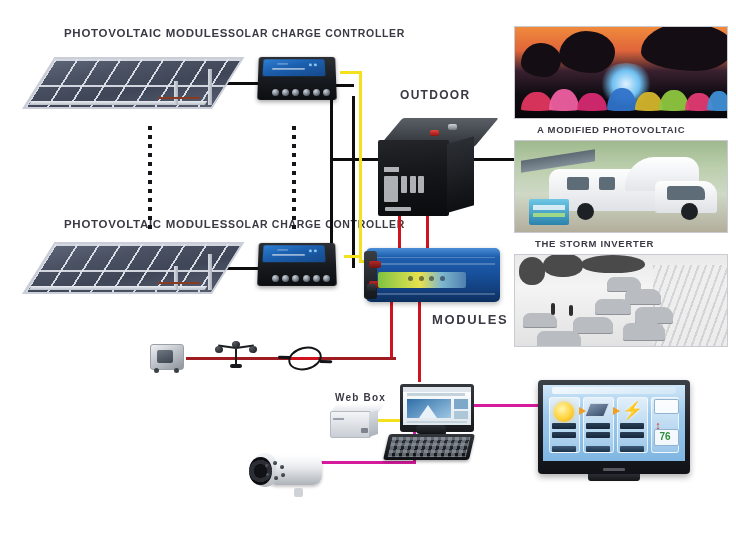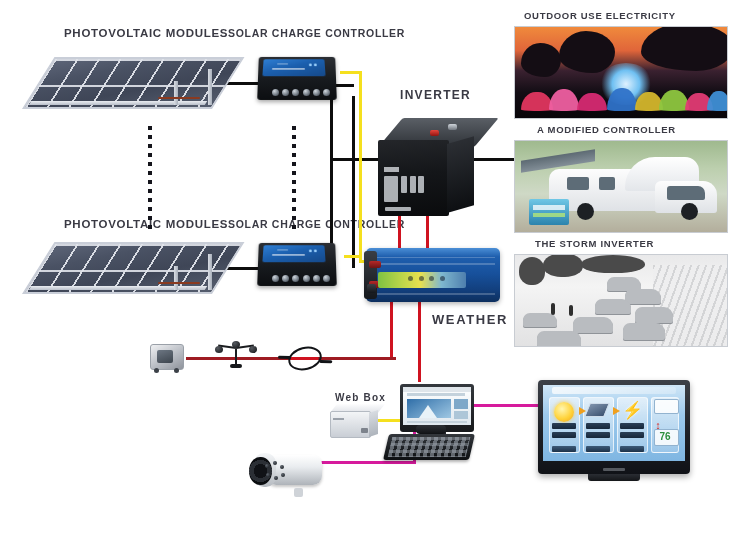--- a/index.html
+++ b/index.html
@@ -200,22 +200,22 @@
 </style>
 </head>
 <body>
 
 <div id="stage">
 
   <div class="lbl" style="left:64px;top:27px;font-size:11.5px;">PHOTOVOLTAIC MODULES</div>
   <div class="lbl" style="left:228px;top:27px;font-size:10.5px;">SOLAR CHARGE CONTROLLER</div>
   <div class="lbl" style="left:64px;top:218px;font-size:11.5px;">PHOTOVOLTAIC MODULES</div>
   <div class="lbl" style="left:228px;top:218px;font-size:10.5px;">SOLAR CHARGE CONTROLLER</div>
-  <div class="lbl" style="left:400px;top:88px;font-size:12px;letter-spacing:1.3px;">INVERTER</div>
-  <div class="lbl" style="left:432px;top:312px;font-size:13px;letter-spacing:1.6px;">WEATHER</div>
+  <div class="lbl" style="left:400px;top:88px;font-size:12px;letter-spacing:1.3px;">OUTDOOR</div>
+  <div class="lbl" style="left:432px;top:312px;font-size:13px;letter-spacing:1.6px;">MODULES</div>
   <div class="lbl" style="left:335px;top:392px;font-size:10px;letter-spacing:1.2px;">Web Box</div>
 
   <div class="wire w-blk" style="left:206px;top:82px;width:56px;height:3px;"></div>
 
   <div class="wire w-blk" style="left:206px;top:267px;width:56px;height:3px;"></div>
 
   <div class="wire w-blk" style="left:352px;top:96px;width:3px;height:172px;"></div>
   <div class="wire w-blk" style="left:330px;top:84px;width:3px;height:74px;"></div>
   <div class="wire w-blk" style="left:330px;top:84px;width:24px;height:3px;"></div>
   <div class="wire w-blk" style="left:330px;top:158px;width:3px;height:112px;"></div>
@@ -357,37 +357,36 @@
     <div class="lugs" style="top:62%;"></div>
     <div class="panel">
       <i style="left:34%;"></i>
       <i style="left:46%;"></i>
       <i style="left:58%;"></i>
       <i style="left:70%;"></i>
     </div>
     <div class="sock" style="top:66%;"></div>
   </div>
 
-  <div class="lbl" style="left:524px;top:10px;font-size:9.5px;">OUTDOOR USE ELECTRICITY</div>
   <div class="ph p-tents" style="left:514px;top:26px;width:214px;height:93px;">
     <div class="treeblob" style="left:6px;top:16px;width:40px;height:34px;"></div>
     <div class="treeblob" style="left:44px;top:4px;width:56px;height:42px;"></div>
     <div class="treeblob" style="left:126px;top:-4px;width:92px;height:48px;"></div>
     <div class="glow" style="left:84px;top:36px;width:54px;height:42px;"></div>
     <div class="tent" style="left:6px;width:32px;height:19px;background:#e0365f;"></div>
     <div class="tent" style="left:34px;width:30px;height:22px;background:#ee5fa0;"></div>
     <div class="tent" style="left:62px;width:30px;height:18px;background:#d62a72;"></div>
     <div class="tent" style="left:92px;width:30px;height:23px;background:#2f72c8;"></div>
     <div class="tent" style="left:120px;width:28px;height:19px;background:#d4b62c;"></div>
     <div class="tent" style="left:144px;width:30px;height:21px;background:#8ec63f;"></div>
     <div class="tent" style="left:170px;width:28px;height:18px;background:#e23b74;"></div>
     <div class="tent" style="left:192px;width:24px;height:20px;background:#3f8fd6;"></div>
   </div>
 
-  <div class="lbl" style="left:537px;top:124px;font-size:9.5px;">A MODIFIED CONTROLLER</div>
+  <div class="lbl" style="left:537px;top:124px;font-size:9.5px;">A MODIFIED PHOTOVOLTAIC</div>
   <div class="ph p-rv" style="left:514px;top:140px;width:214px;height:93px;">
     <div class="awn" style="left:6px;top:14px;width:74px;height:12px;"></div>
     <div class="rvbody" style="left:34px;top:28px;width:122px;height:42px;"></div>
     <div class="rvover" style="left:110px;top:16px;width:74px;height:34px;"></div>
     <div class="rvbody" style="left:140px;top:40px;width:62px;height:32px;border-radius:6px 14px 3px 3px;"></div>
     <div class="rvwin" style="left:52px;top:36px;width:22px;height:13px;"></div>
     <div class="rvwin" style="left:84px;top:36px;width:16px;height:13px;"></div>
     <div class="rvwin" style="left:152px;top:45px;width:38px;height:14px;border-radius:3px 7px 2px 2px;"></div>
     <div class="rvtyre" style="left:62px;top:62px;width:17px;height:17px;"></div>
     <div class="rvtyre" style="left:166px;top:62px;width:17px;height:17px;"></div>

